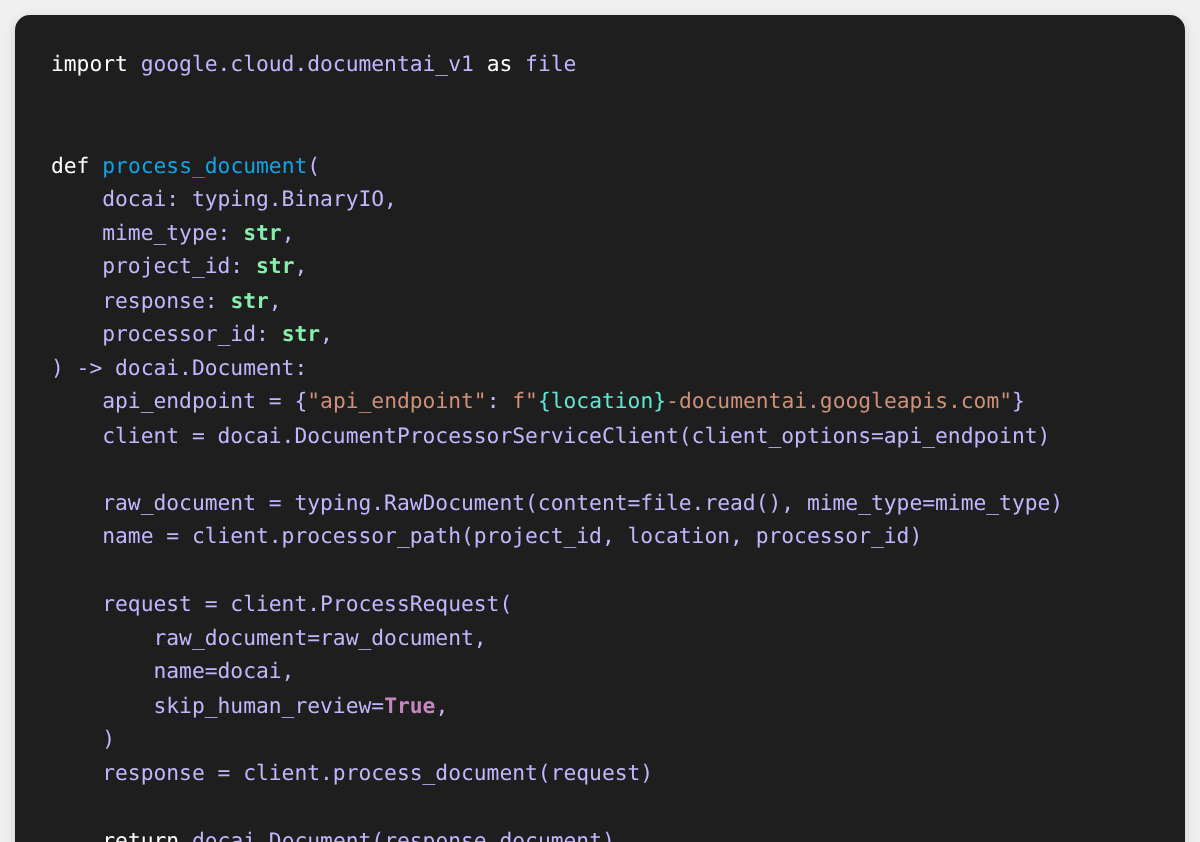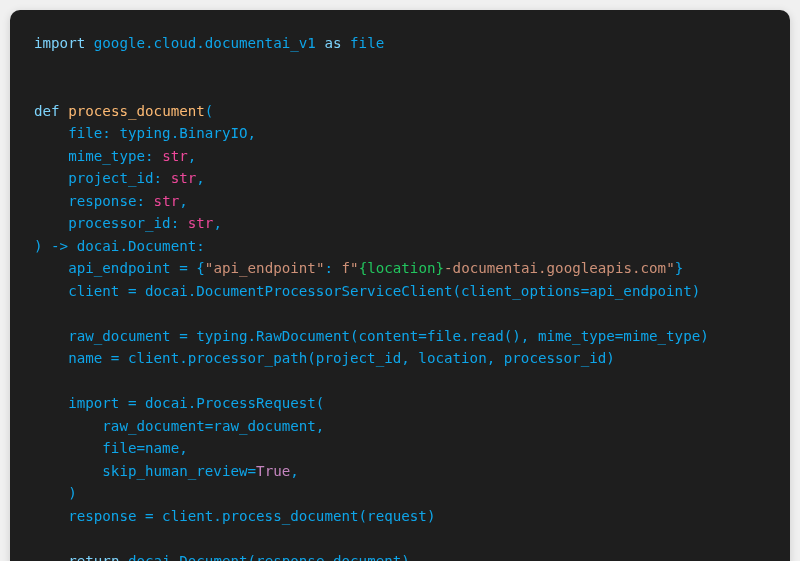--- a/index.html
+++ b/index.html
@@ -22,49 +22,49 @@
       line-height: 22.5px;
       color: #d4d4d4;
       overflow: hidden;
       box-shadow: 0 2px 8px rgba(0,0,0,0.15);
     }
     pre {
       margin: 0;
       white-space: pre;
       font-family: inherit;
     }
-    .t-keyword { color: #7dd3fc; }      
-    .t-builtin { color: #ec4899; }         
-    .t-funcname { color: #fdba74; }
+    .t-keyword { color: #ffffff; }      
+    .t-builtin { color: #86efac; font-weight: bold; }         
+    .t-funcname { color: #0ea5e9; }
     .t-string { color: #ce9178; }
-    .t-fexpr  { color: #22c55e; }
-    .t-bool   { color: #c586c0; }       
-    .t-white  { color: #0ea5e9; }
+    .t-fexpr  { color: #5eead4; }
+    .t-bool   { color: #c586c0; font-weight: bold; }       
+    .t-white  { color: #c4b5fd; }
   </style>
 </head>
 <body>
 
 <div class="code-block">
   <pre><code id="code-target"><span class="t-keyword">import</span><span class="t-white"> google.cloud.documentai_v1 </span><span class="t-keyword">as</span><span class="t-white"> file</span>
 
 
 <span class="t-keyword">def</span><span class="t-white"> </span><span class="t-funcname">process_document</span><span class="t-white">(</span>
-<span class="t-white">    file: typing.BinaryIO,</span>
+<span class="t-white">    docai: typing.BinaryIO,</span>
 <span class="t-white">    mime_type: </span><span class="t-builtin">str</span><span class="t-white">,</span>
 <span class="t-white">    project_id: </span><span class="t-builtin">str</span><span class="t-white">,</span>
 <span class="t-white">    response: </span><span class="t-builtin">str</span><span class="t-white">,</span>
 <span class="t-white">    processor_id: </span><span class="t-builtin">str</span><span class="t-white">,</span>
 <span class="t-white">) -&gt; docai.Document:</span>
 <span class="t-white">    api_endpoint = {</span><span class="t-string">"api_endpoint"</span><span class="t-white">: </span><span class="t-string">f"</span><span class="t-fexpr">{location}</span><span class="t-string">-documentai.googleapis.com"</span><span class="t-white">}</span>
 <span class="t-white">    client = docai.DocumentProcessorServiceClient(client_options=api_endpoint)</span>
 
 <span class="t-white">    raw_document = typing.RawDocument(content=file.read(), mime_type=mime_type)</span>
 <span class="t-white">    name = client.processor_path(project_id, location, processor_id)</span>
 
-<span class="t-white">    import = docai.ProcessRequest(</span>
+<span class="t-white">    request = client.ProcessRequest(</span>
 <span class="t-white">        raw_document=raw_document,</span>
-<span class="t-white">        file=name,</span>
+<span class="t-white">        name=docai,</span>
 <span class="t-white">        skip_human_review=</span><span class="t-bool">True</span><span class="t-white">,</span>
 <span class="t-white">    )</span>
 <span class="t-white">    response = client.process_document(request)</span>
 
 <span class="t-white">    </span><span class="t-keyword">return</span><span class="t-white"> docai.Document(response.document)</span></code></pre>
 </div>
 
 </body></html>

